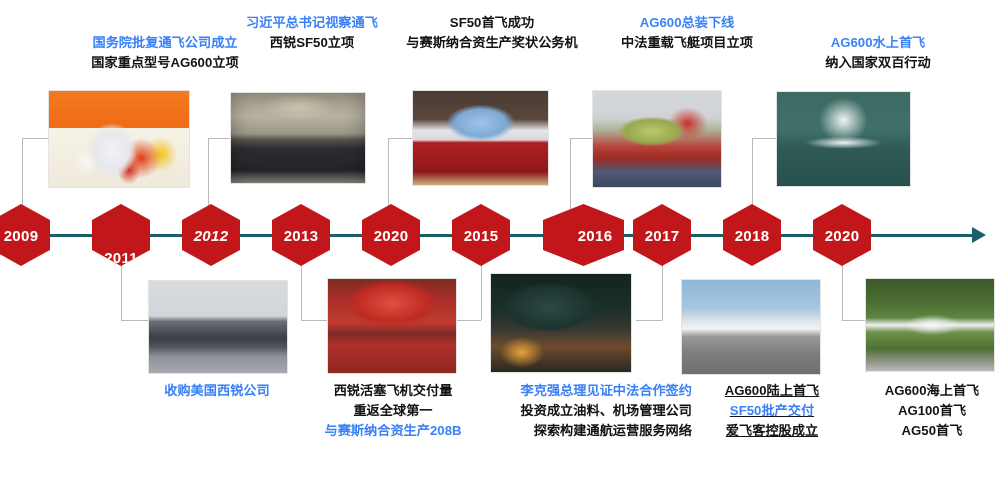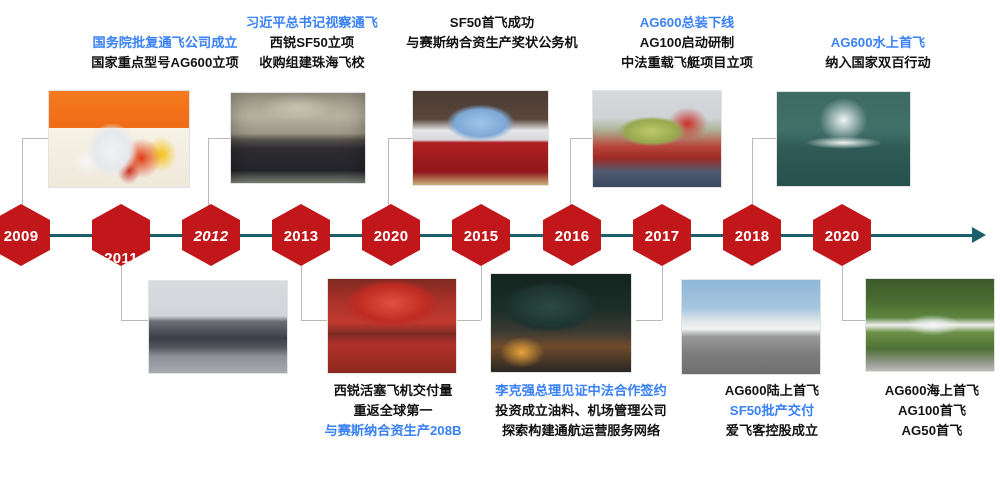--- a/index.html
+++ b/index.html
@@ -135,31 +135,29 @@
 <div id="stage">
 
   <div class="txt txt-top" style="left:10px;top:33px;width:310px;">
     <span class="red">国务院批复通飞公司成立</span>
     <span class="blk">国家重点型号AG600立项</span>
   </div>
 
   <div class="txt txt-top" style="left:212px;top:13px;width:200px;">
     <span class="red">习近平总书记视察通飞</span>
     <span class="blk">西锐SF50立项</span>
-    <span class="blk">收购组建珠海飞校</span>
   </div>
 
   <div class="txt txt-top" style="left:382px;top:13px;width:220px;">
     <span class="blk">SF50首飞成功</span>
     <span class="blk">与赛斯纳合资生产奖状公务机</span>
   </div>
 
   <div class="txt txt-top" style="left:592px;top:13px;width:190px;">
     <span class="red">AG600总装下线</span>
-    <span class="blk">AG100启动研制</span>
     <span class="blk">中法重载飞艇项目立项</span>
   </div>
 
   <div class="txt txt-top" style="left:778px;top:33px;width:200px;">
     <span class="red">AG600水上首飞</span>
     <span class="blk">纳入国家双百行动</span>
   </div>
 
   <div class="photo" style="left:48px;top:90px;width:140px;height:96px;">
     <div class="inner ph-banner"></div>
@@ -210,21 +208,21 @@
   </div>
   <div class="hex" style="left:272px;top:204px;">
     <span>2013</span>
   </div>
   <div class="hex" style="left:362px;top:204px;">
     <span>2020</span>
   </div>
   <div class="hex" style="left:452px;top:204px;">
     <span>2015</span>
   </div>
-  <div class="hex" style="left:543px;top:204px;">
+  <div class="hex" style="left:543px;top:204px;padding-left:23px;">
     <span>2016</span>
   </div>
   <div class="hex" style="left:633px;top:204px;">
     <span>2017</span>
   </div>
   <div class="hex" style="left:723px;top:204px;">
     <span>2018</span>
   </div>
   <div class="hex" style="left:813px;top:204px;">
     <span>2020</span>
@@ -258,34 +256,37 @@
   </div>
 
   <div class="photo" style="left:681px;top:279px;width:138px;height:94px;">
     <div class="inner ph-jet"></div>
   </div>
 
   <div class="photo" style="left:865px;top:278px;width:128px;height:92px;">
     <div class="inner ph-prop"></div>
   </div>
 
+  <div class="txt txt-bot" style="left:132px;top:381px;width:170px;">
+    <span class="red">收购美国西锐公司</span>
+  </div>
 
   <div class="txt txt-bot" style="left:298px;top:381px;width:190px;">
     <span class="blk">西锐活塞飞机交付量</span>
     <span class="blk">重返全球第一</span>
     <span class="red">与赛斯纳合资生产208B</span>
   </div>
 
-  <div class="txt txt-bot" style="left:470px;top:381px;width:222px;">
+  <div class="txt txt-bot" style="left:470px;top:381px;width:222px;text-align:right;">
     <span class="red">李克强总理见证中法合作签约</span>
     <span class="blk">投资成立油料、机场管理公司</span>
     <span class="blk">探索构建通航运营服务网络</span>
   </div>
 
-  <div class="txt txt-bot" style="left:692px;top:381px;width:160px;">
+  <div class="txt txt-bot" style="left:692px;top:381px;width:160px;text-decoration:underline;">
     <span class="blk">AG600陆上首飞</span>
     <span class="red">SF50批产交付</span>
     <span class="blk">爱飞客控股成立</span>
   </div>
 
   <div class="txt txt-bot" style="left:857px;top:381px;width:150px;">
     <span class="blk">AG600海上首飞</span>
     <span class="blk">AG100首飞</span>
     <span class="blk">AG50首飞</span>
   </div>

